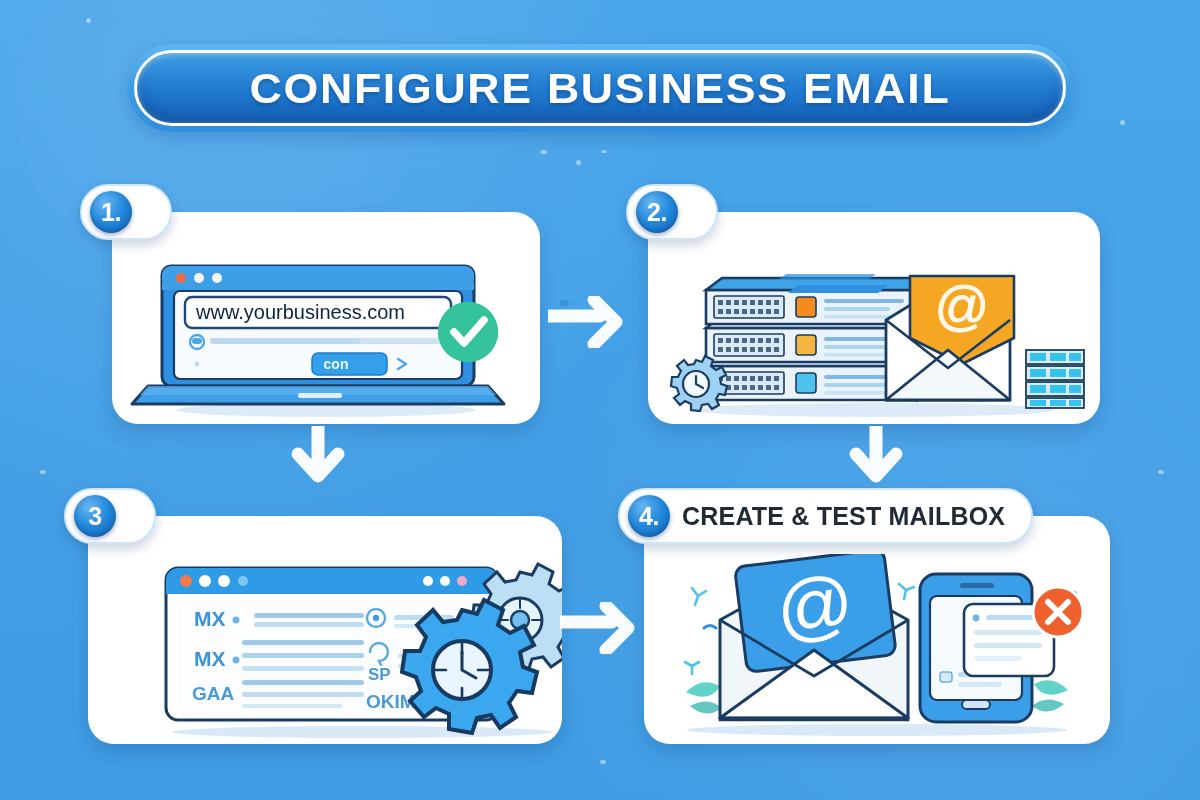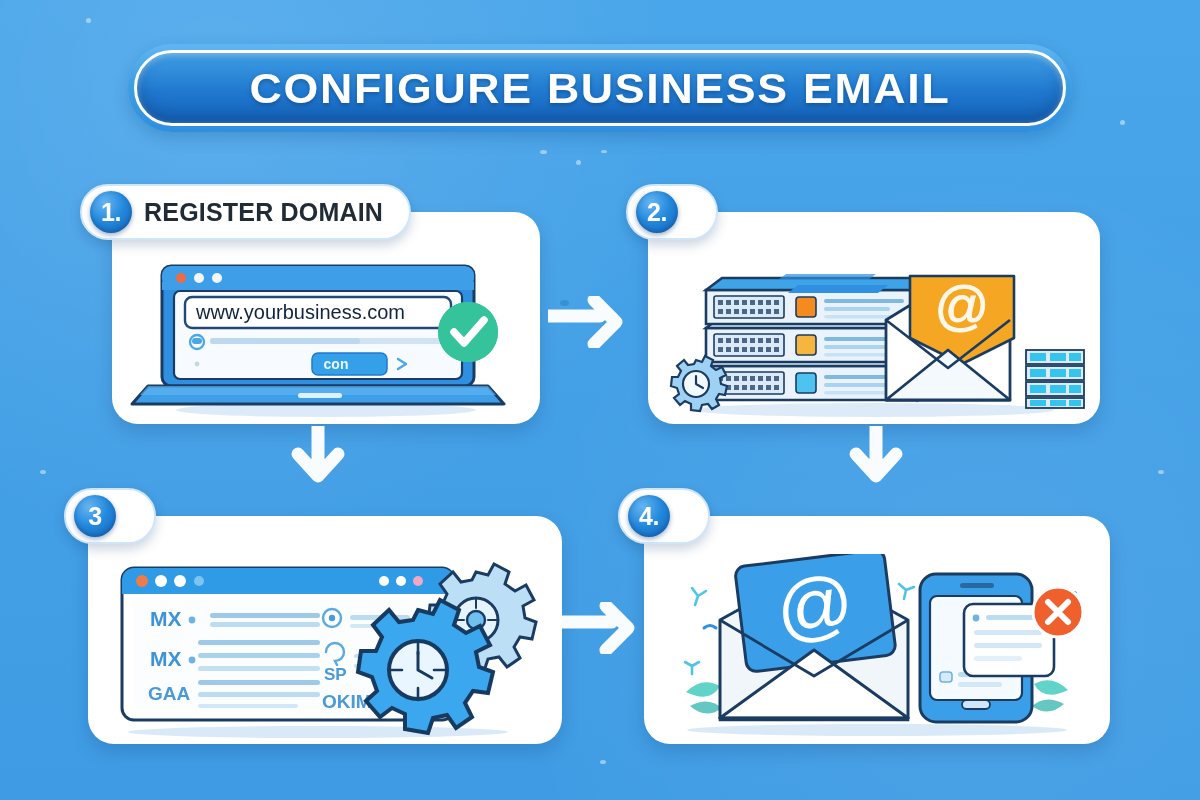--- a/index.html
+++ b/index.html
@@ -183,21 +183,20 @@
 
           <circle cx="356" cy="74" r="30" fill="#34c39a" stroke="#2aa versions" stroke-width="0"></circle>
           <circle cx="356" cy="74" r="30" fill="#34c39a"></circle>
           <path d="M342 74 l10 11 l20 -23" fill="none" stroke="#ffffff" stroke-width="7.5" stroke-linecap="round" stroke-linejoin="round"></path>
         </svg>
       </div>
     </div>
   </div>
   <div class="step-pill" style="left:80px;top:184px;">
     <div class="badge">1.</div>
-    <div class="step-title">REGISTER DOMAIN</div>
   </div>
 
   <div class="card" style="left:648px;top:212px;width:452px;height:212px;">
     <div class="card-body">
       <div class="illus">
         <svg viewBox="0 0 452 166" width="452" height="166">
           <ellipse cx="226" cy="152" rx="180" ry="7" fill="#cfe3f5" opacity="0.7"></ellipse>
 
           <g stroke="#1b3c62" stroke-width="2.6">
             <path d="M58 108 h212 v34 h-212 z" fill="#eaf3fb"></path>
@@ -330,21 +329,21 @@
         </svg>
       </div>
     </div>
   </div>
   <div class="step-pill" style="left:626px;top:184px;">
     <div class="badge">2.</div>
   </div>
 
   <div class="card" style="left:88px;top:516px;width:474px;height:228px;">
     <div class="card-body">
-      <div class="illus" style="top:38px;">
+      <div class="illus" style="top:38px;margin-left:44px;">
         <svg viewBox="0 0 474 190" width="474" height="190">
           <ellipse cx="230" cy="178" rx="190" ry="6" fill="#cfe3f5" opacity="0.8"></ellipse>
 
           <rect x="34" y="14" width="332" height="152" rx="12" fill="#ffffff" stroke="#1b3c62" stroke-width="3"></rect>
           <path d="M34 26 a12 12 0 0 1 12 -12 h308 a12 12 0 0 1 12 12 v14 h-332 z" fill="#2f9ae6"></path>
           <circle cx="54" cy="27" r="6" fill="#ef7b4a"></circle>
           <circle cx="73" cy="27" r="6" fill="#ffffff"></circle>
           <circle cx="92" cy="27" r="6" fill="#ffffff"></circle>
           <circle cx="111" cy="27" r="5" fill="#7dc4ef"></circle>
           <circle cx="296" cy="27" r="5" fill="#ffffff"></circle>
@@ -453,20 +452,21 @@
           <rect x="330" y="102" width="48" height="5" rx="2.5" fill="#e2f0fa"></rect>
 
           <circle cx="414" cy="58" r="25" fill="#f0602c" stroke="#ffffff" stroke-width="3"></circle>
           <path d="M404 48 l20 20 M424 48 l-20 20" stroke="#ffffff" stroke-width="6" stroke-linecap="round"></path>
         </svg>
       </div>
     </div>
   </div>
   <div class="step-pill" style="left:618px;top:488px;">
     <div class="badge">4.</div>
+    <div class="step-title">CREATE &amp; TEST MAILBOX</div>
   </div>
 
   <div class="arrow-right" style="left:548px;top:296px;">
     <svg viewBox="0 0 96 52" width="96" height="52">
       <path d="M0 20 h52 M46 4 l22 22 l-22 22" fill="none" stroke="#ffffff" stroke-width="13" stroke-linecap="round" stroke-linejoin="round" opacity="0.97"></path>
     </svg>
   </div>
 
   <div class="arrow-down" style="left:290px;top:426px;">
     <svg viewBox="0 0 56 66" width="56" height="66">

